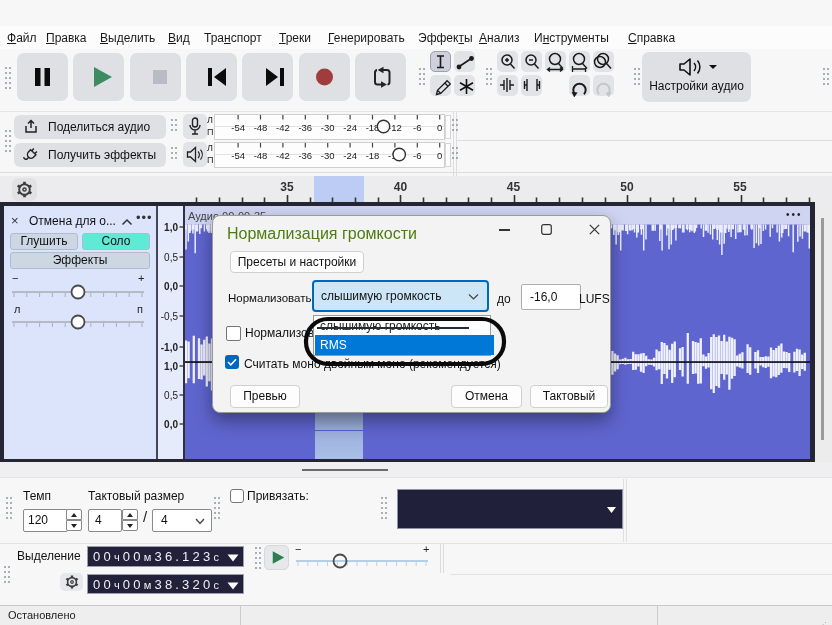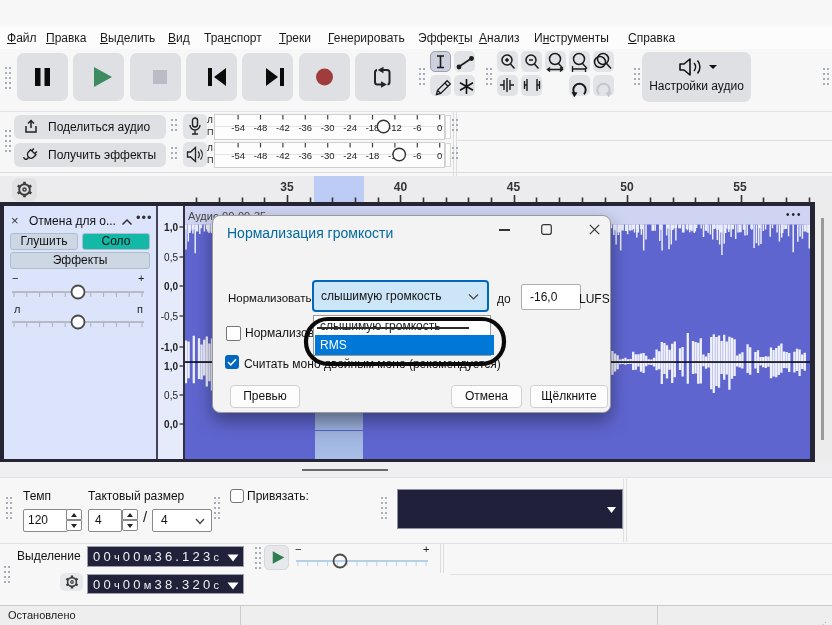--- a/index.html
+++ b/index.html
@@ -304,21 +304,21 @@
   <div class="abs" style="left:183px;top:4px;width:2px;height:253px;background:#30303f"></div>
 
   <div class="abs" style="left:11px;top:11px;font-size:13px;color:#333">×</div>
   <div class="abs" style="left:29px;top:12px;font-size:12px;color:#111;width:92px;overflow:hidden;white-space:nowrap">Отмена для о...</div>
   <svg class="abs" style="left:121px;top:16px" width="12" height="8" viewBox="0 0 12 8">
         <path d="M1.5 6.5 L6 2 L10.5 6.5" fill="none" stroke="#333" stroke-width="1.5"></path>
       </svg>
   <div class="abs" style="left:136px;top:8px;font-size:13px;color:#333;letter-spacing:1px">•••</div>
 
   <div class="abs" style="left:10px;top:31px;width:68px;height:17px;background:#ccd7e3;border:1px solid #aebccb;border-radius:3px;box-sizing:border-box;text-align:center;font-size:12px;line-height:15px;color:#111">Глушить</div>
-  <div class="abs" style="left:82px;top:31px;width:68px;height:17px;background:#14b8a6;border:1px solid #aebccb;border-radius:3px;box-sizing:border-box;text-align:center;font-size:12px;line-height:15px;color:#111">Соло</div>
+  <div class="abs" style="left:82px;top:31px;width:68px;height:17px;background:#5eead4;border:1px solid #aebccb;border-radius:3px;box-sizing:border-box;text-align:center;font-size:12px;line-height:15px;color:#111">Соло</div>
   <div class="abs" style="left:10px;top:50px;width:140px;height:17px;background:#ccd7e3;border:1px solid #aebccb;border-radius:3px;box-sizing:border-box;text-align:center;font-size:12px;line-height:15px;color:#111">Эффекты</div>
 
   <div class="abs" style="left:12px;top:70px;font-size:11px;color:#222">−</div>
   <div class="abs" style="left:138px;top:70px;font-size:11px;color:#222">+</div>
   <svg class="abs" style="left:10px;top:80px" width="140" height="20" id="slider1">
         <line x1="2" y1="10" x2="134" y2="10" stroke="#8f8f8f" stroke-width="1.2"></line>
         <line x1="4" y1="11" x2="4" y2="15" stroke="#a8aeb9" stroke-width="1"></line>
         <line x1="16.8" y1="11" x2="16.8" y2="15" stroke="#a8aeb9" stroke-width="1"></line>
         <line x1="29.6" y1="11" x2="29.6" y2="15" stroke="#a8aeb9" stroke-width="1"></line>
         <line x1="42.400000000000006" y1="11" x2="42.400000000000006" y2="15" stroke="#a8aeb9" stroke-width="1"></line>
@@ -475,28 +475,29 @@
   <div class="abs" style="left:657px;top:0;width:1px;height:20px;background:#cccccc"></div>
   <div class="abs" style="left:822px;top:12px;font-size:8px;color:#999">.·</div>
 </div>
 <div class="abs" style="left:0;top:543px;width:832px;height:1px;background:#e2e2e4;z-index:2"></div>
 <div class="abs" style="left:450px;top:574px;width:382px;height:1px;background:#e2e2e4"></div>
 <div class="abs" style="left:623px;top:479px;width:1px;height:63px;background:#e0e0e2"></div>
 <div class="abs" style="left:626px;top:479px;width:1px;height:63px;background:#e0e0e2"></div>
 <div class="abs" style="left:0;top:477px;width:832px;height:1px;background:#e2e2e4"></div>
 
 <div class="abs" id="dlg">
-  <div class="abs" style="left:14px;top:9px;font-size:14px;color:#0369a1">Нормализация громкости</div>
+  <div class="abs" style="left:14px;top:9px;font-size:16px;color:#4d7c0f">Нормализация громкости</div>
   <div class="abs" style="left:286px;top:13px;width:11px;height:1.5px;background:#333"></div>
   <svg class="abs" style="left:328px;top:8px" width="11" height="11" viewBox="0 0 11 11">
         <rect x="0.7" y="0.7" width="9.6" height="9.6" rx="2" fill="none" stroke="#333" stroke-width="1.2"></rect>
       </svg>
   <svg class="abs" style="left:376px;top:8px" width="11" height="11" viewBox="0 0 11 11">
         <path d="M0.8 0.8 L10.2 10.2 M10.2 0.8 L0.8 10.2" stroke="#333" stroke-width="1.2"></path>
       </svg>
+  <div class="dbtn" style="left:17px;top:35px;width:132px;height:20px;line-height:20px">Пресеты и настройки</div>
   <div class="abs" style="left:15px;top:76px;font-size:11.5px;color:#111">Нормализовать</div>
   <div class="abs" style="left:99px;top:64px;width:177px;height:32px;background:#cde6f7;border:2px solid #0067c0;border-radius:4px;box-sizing:border-box;">
     <div class="abs" style="left:7px;top:7px;font-size:12px;color:#111">слышимую громкость</div>
     <svg class="abs" style="right:8px;top:11px" width="11" height="8" viewBox="0 0 11 8">
           <path d="M1 1.5 L5.5 6 L10 1.5" fill="none" stroke="#444" stroke-width="1.2"></path>
         </svg>
   </div>
   <div class="abs" style="left:284px;top:76px;font-size:12px;color:#111">до</div>
   <div class="inp" style="left:308px;top:68px;width:50px;height:24px;line-height:24px;padding-left:8px;border-color:#adadad">-16,0</div>
   <div class="abs" style="left:366px;top:76px;font-size:12px;color:#111">LUFS</div>
@@ -508,21 +509,21 @@
     <div class="abs" style="left:3px;top:11px;width:152px;height:2px;background:#2b2b2b"></div>
     <div class="abs" style="left:1px;top:19px;width:174px;height:20px;background:#0078d7;color:#fff;font-size:12px;line-height:20px;padding-left:5px">RMS</div>
   </div>
   <div class="abs" style="left:12px;top:139px;width:14px;height:14px;background:#0067c0;border-radius:3px"></div>
   <svg class="abs" style="left:14px;top:142px" width="10" height="8" viewBox="0 0 10 8">
         <path d="M1 4 L3.8 6.8 L9 1.2" fill="none" stroke="#fff" stroke-width="1.5"></path>
       </svg>
   <div class="abs" style="left:31px;top:141px;font-size:12px;color:#111">Считать моно двойным моно (рекомендуется)</div>
   <div class="dbtn" style="left:17px;top:169px;width:68px;height:21px;line-height:21px">Превью</div>
   <div class="dbtn" style="left:238px;top:169px;width:69px;height:21px;line-height:21px">Отмена</div>
-  <div class="dbtn" style="left:317px;top:169px;width:76px;height:21px;line-height:21px">Щёлкните</div>
+  <div class="dbtn" style="left:317px;top:169px;width:76px;height:21px;line-height:21px">Тактовый</div>
 </div>
 
 <svg class="abs" style="left:0;top:0;z-index:50" width="832" height="625" viewBox="0 0 832 625" pointer-events="none">
   <rect x="306" y="319" width="198" height="45" rx="22" ry="22" fill="none" stroke="#0a0a0a" stroke-width="4.2"></rect>
 </svg>
 
 <div class="abs" style="left: 5px; top: 67px; z-index: 3;">
       <i style="position:absolute;left:0px;top:0px;width:2px;height:2px;border-radius:50%;background:#8f95a3"></i>
       <i style="position:absolute;left:4px;top:0px;width:2px;height:2px;border-radius:50%;background:#8f95a3"></i>
       <i style="position:absolute;left:0px;top:5px;width:2px;height:2px;border-radius:50%;background:#8f95a3"></i>

